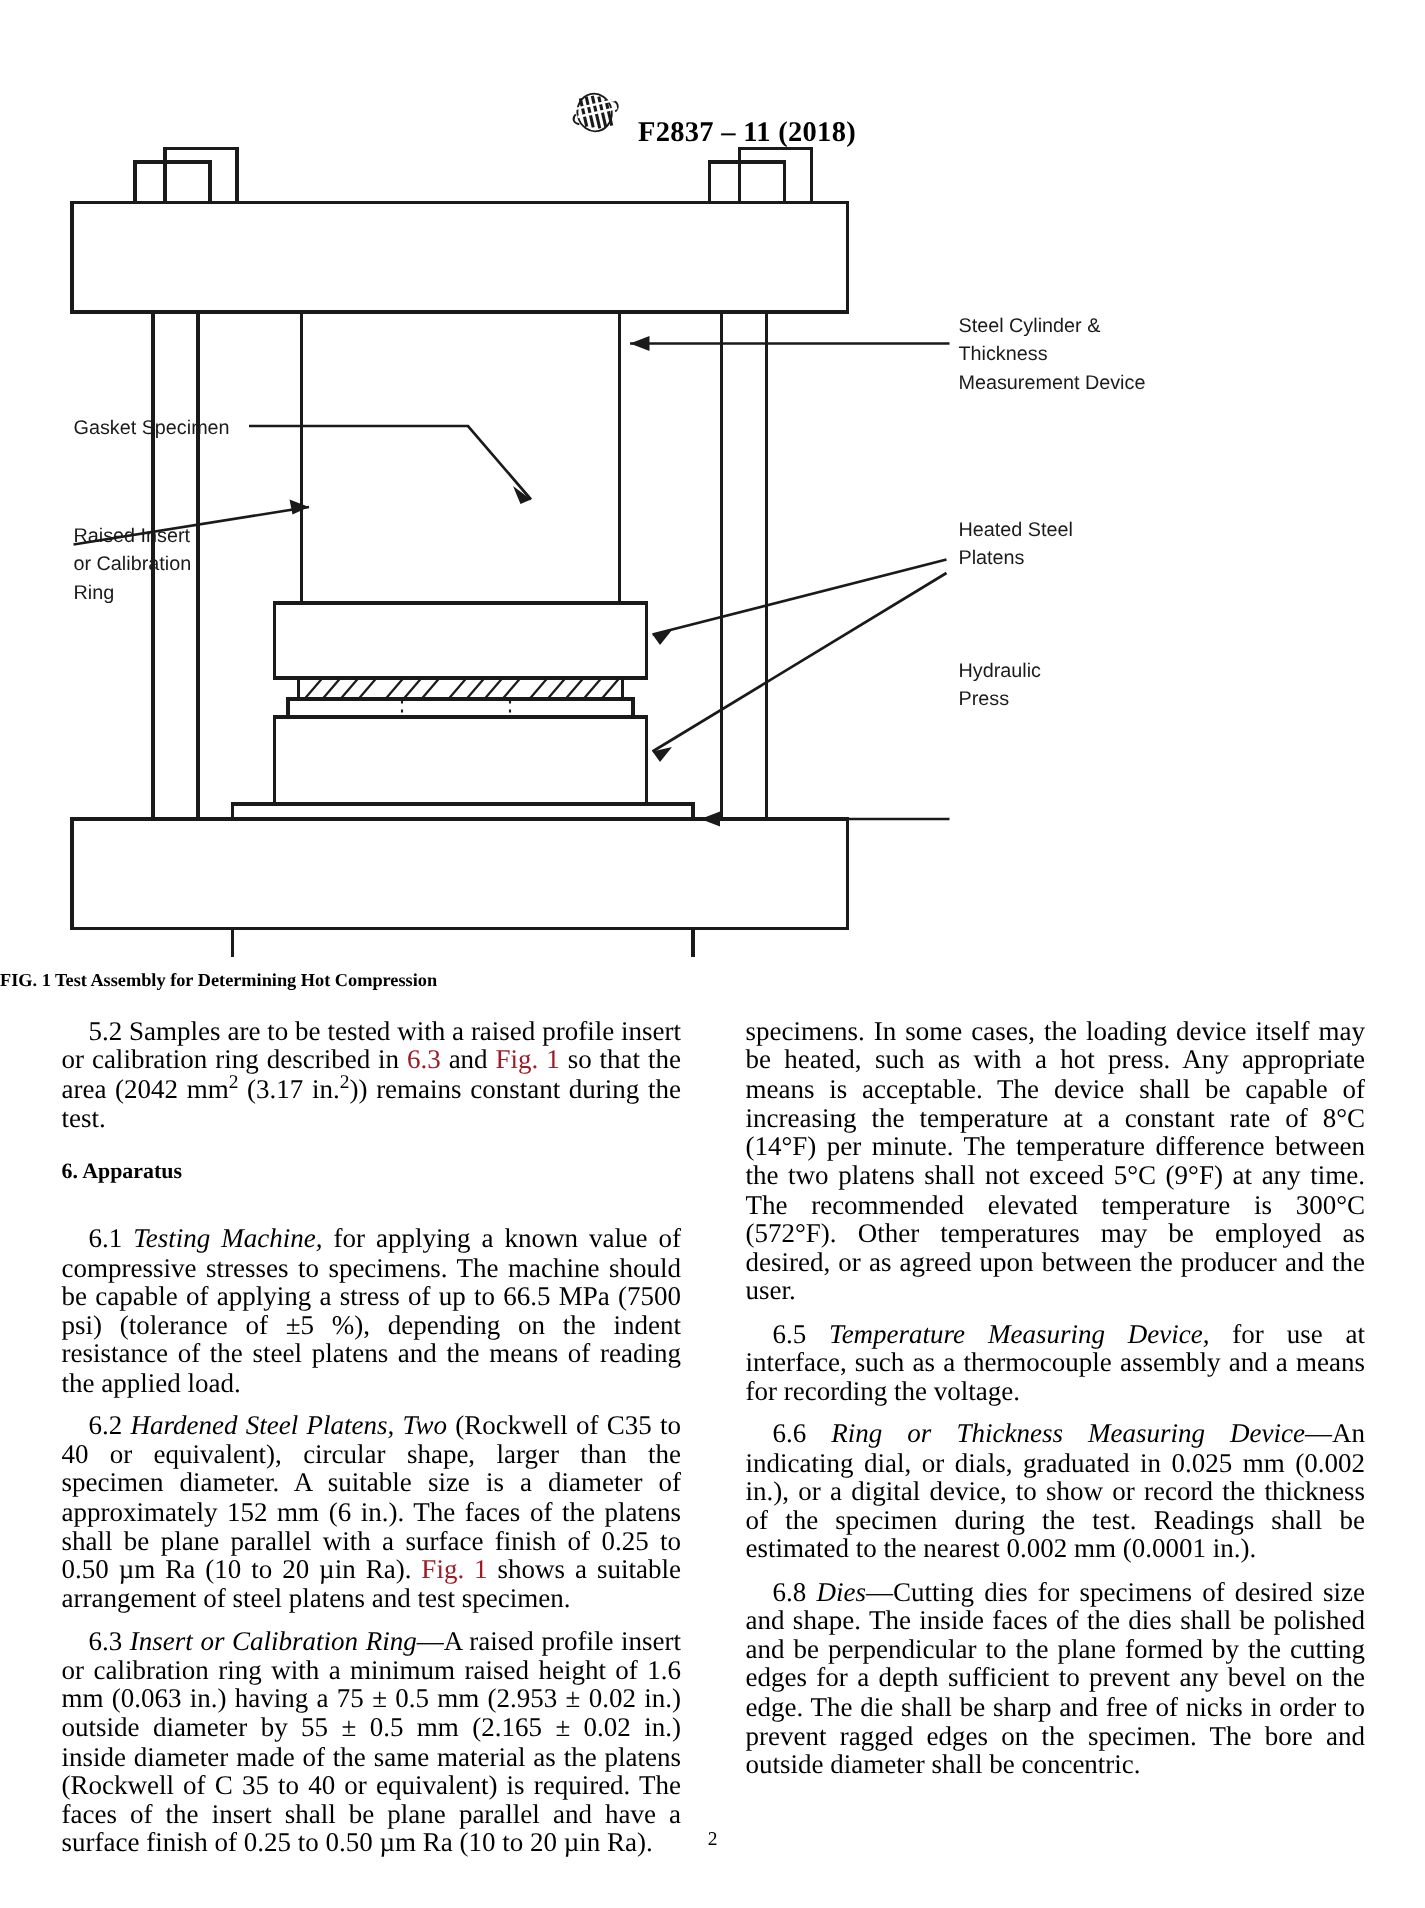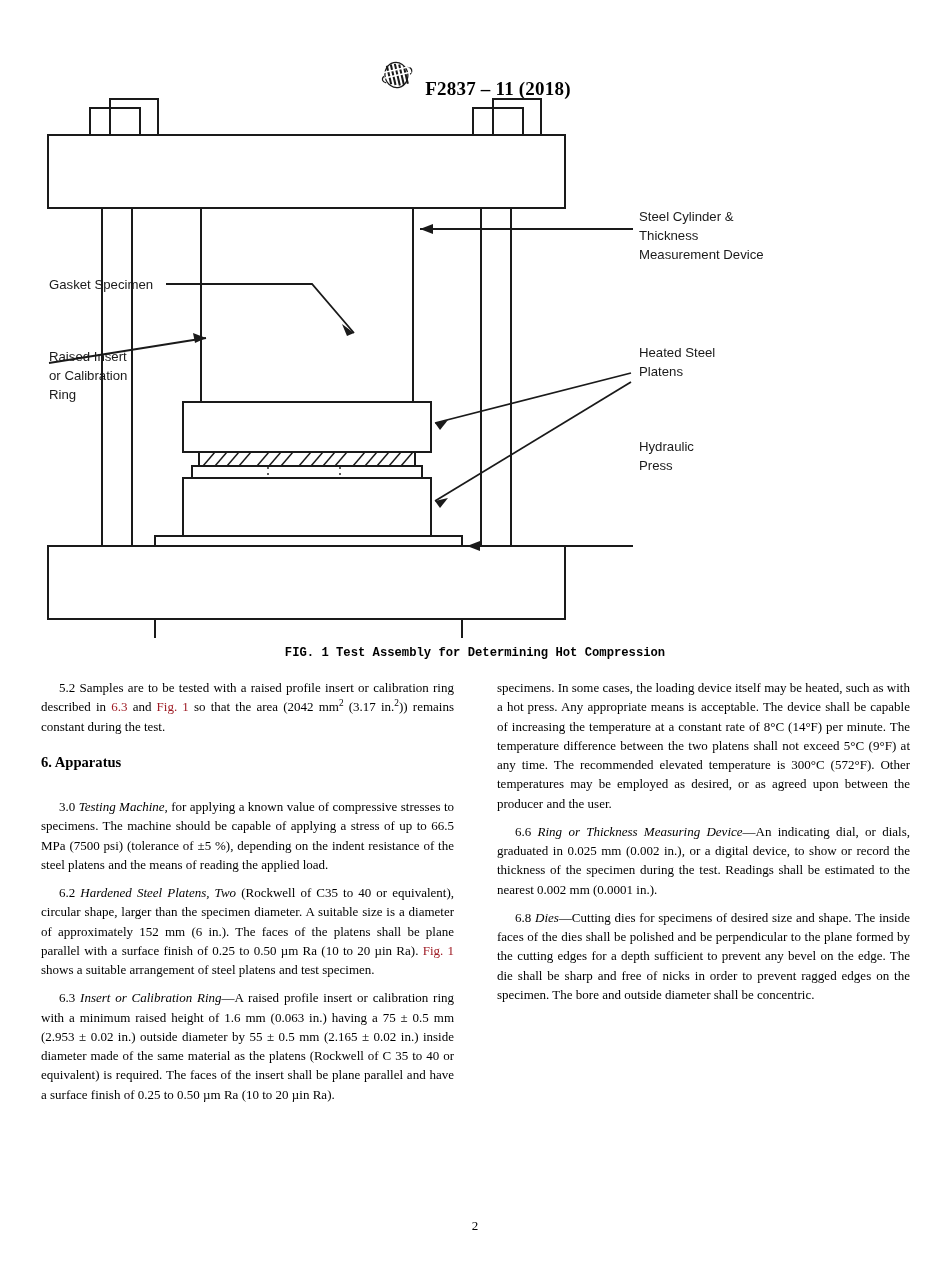--- a/index.html
+++ b/index.html
@@ -46,41 +46,40 @@
     top: 90px;
     left: 0;
     width: 950px;
   }
   .figure-svg {
     display: block;
     margin: 0 auto;
   }
   .figure-caption {
     margin-top: 8px;
-    text-align: center;
-    font-family: Liberation Mono, monospace;
+    font-family: Liberation Serif, serif;
     font-size: 12.2px;
     font-weight: bold;
   }
 
   
   .body-columns {
     position: absolute;
     top: 678px;
     left: 41px;
     width: 869px;
     display: flex;
     gap: 43px;
   }
   .column {
     width: 413px;
   }
   p.para {
     margin: 0 0 0 0;
-    font-size: 13px;
+    font-size: 18px;
     line-height: 19.25px;
     text-align: justify;
     text-justify: inter-word;
     hyphens: manual;
   }
   p.para + p.para { margin-top: 9px; }
   .indent { padding-left: 0; }
   .indent::before {
     content: "";
     display: inline-block;
@@ -245,32 +244,33 @@
 </div>
 
 <div class="body-columns">
 
   <div class="column">
 
     <p class="para indent"><span class="secnum">5.2</span><span> Samples are to be tested with a raised profile insert or calibration ring described in </span><span class="xref">6.3</span><span> and </span><span class="xref">Fig. 1</span><span> so that the area (2042 mm</span><sup>2</sup><span> (3.17 in.</span><sup>2</sup><span>)) remains constant during the test.</span></p>
 
     <h2 class="section-head">6.  Apparatus</h2>
 
-    <p class="para indent"><span class="secnum">3.0</span><span class="ital"> Testing Machine,</span><span> for applying a known value of compressive stresses to specimens. The machine should be capable of applying a stress of up to 66.5 MPa (7500 psi) (tolerance of ±5 %), depending on the indent resistance of the steel platens and the means of reading the applied load.</span></p>
+    <p class="para indent"><span class="secnum">6.1</span><span class="ital"> Testing Machine,</span><span> for applying a known value of compressive stresses to specimens. The machine should be capable of applying a stress of up to 66.5 MPa (7500 psi) (tolerance of ±5 %), depending on the indent resistance of the steel platens and the means of reading the applied load.</span></p>
 
     <p class="para indent"><span class="secnum">6.2</span><span class="ital"> Hardened Steel Platens, Two</span><span> (Rockwell of C35 to 40 or equivalent), circular shape, larger than the specimen diameter. A suitable size is a diameter of approximately 152 mm (6 in.). The faces of the platens shall be plane parallel with a surface finish of 0.25 to 0.50 µm Ra (10 to 20 µin Ra). </span><span class="xref">Fig. 1</span><span> shows a suitable arrangement of steel platens and test specimen.</span></p>
 
     <p class="para indent"><span class="secnum">6.3</span><span class="ital"> Insert or Calibration Ring</span><span>—A raised profile insert or calibration ring with a minimum raised height of 1.6 mm (0.063 in.) having a 75 ± 0.5 mm (2.953 ± 0.02 in.) outside diameter by 55 ± 0.5 mm (2.165 ± 0.02 in.) inside diameter made of the same material as the platens (Rockwell of C 35 to 40 or equivalent) is required. The faces of the insert shall be plane parallel and have a surface finish of 0.25 to 0.50 µm Ra (10 to 20 µin Ra).</span></p>
 
   </div>
 
   <div class="column">
 
     <p class="para">specimens. In some cases, the loading device itself may be heated, such as with a hot press. Any appropriate means is acceptable. The device shall be capable of increasing the temperature at a constant rate of 8°C (14°F) per minute. The temperature difference between the two platens shall not exceed 5°C (9°F) at any time. The recommended elevated temperature is 300°C (572°F). Other temperatures may be employed as desired, or as agreed upon between the producer and the user.</p>
 
+    <p class="para indent"><span class="secnum">6.5</span><span class="ital"> Temperature Measuring Device,</span><span> for use at interface, such as a thermocouple assembly and a means for recording the voltage.</span></p>
 
     <p class="para indent"><span class="secnum">6.6</span><span class="ital"> Ring or Thickness Measuring Device</span><span>—An indicating dial, or dials, graduated in 0.025 mm (0.002 in.), or a digital device, to show or record the thickness of the specimen during the test. Readings shall be estimated to the nearest 0.002 mm (0.0001 in.).</span></p>
 
 
     <p class="para indent"><span class="secnum">6.8</span><span class="ital"> Dies</span><span>—Cutting dies for specimens of desired size and shape. The inside faces of the dies shall be polished and be perpendicular to the plane formed by the cutting edges for a depth sufficient to prevent any bevel on the edge. The die shall be sharp and free of nicks in order to prevent ragged edges on the specimen. The bore and outside diameter shall be concentric.</span></p>
   </div>
 </div>
 
 <div class="page-number">2</div>
 

